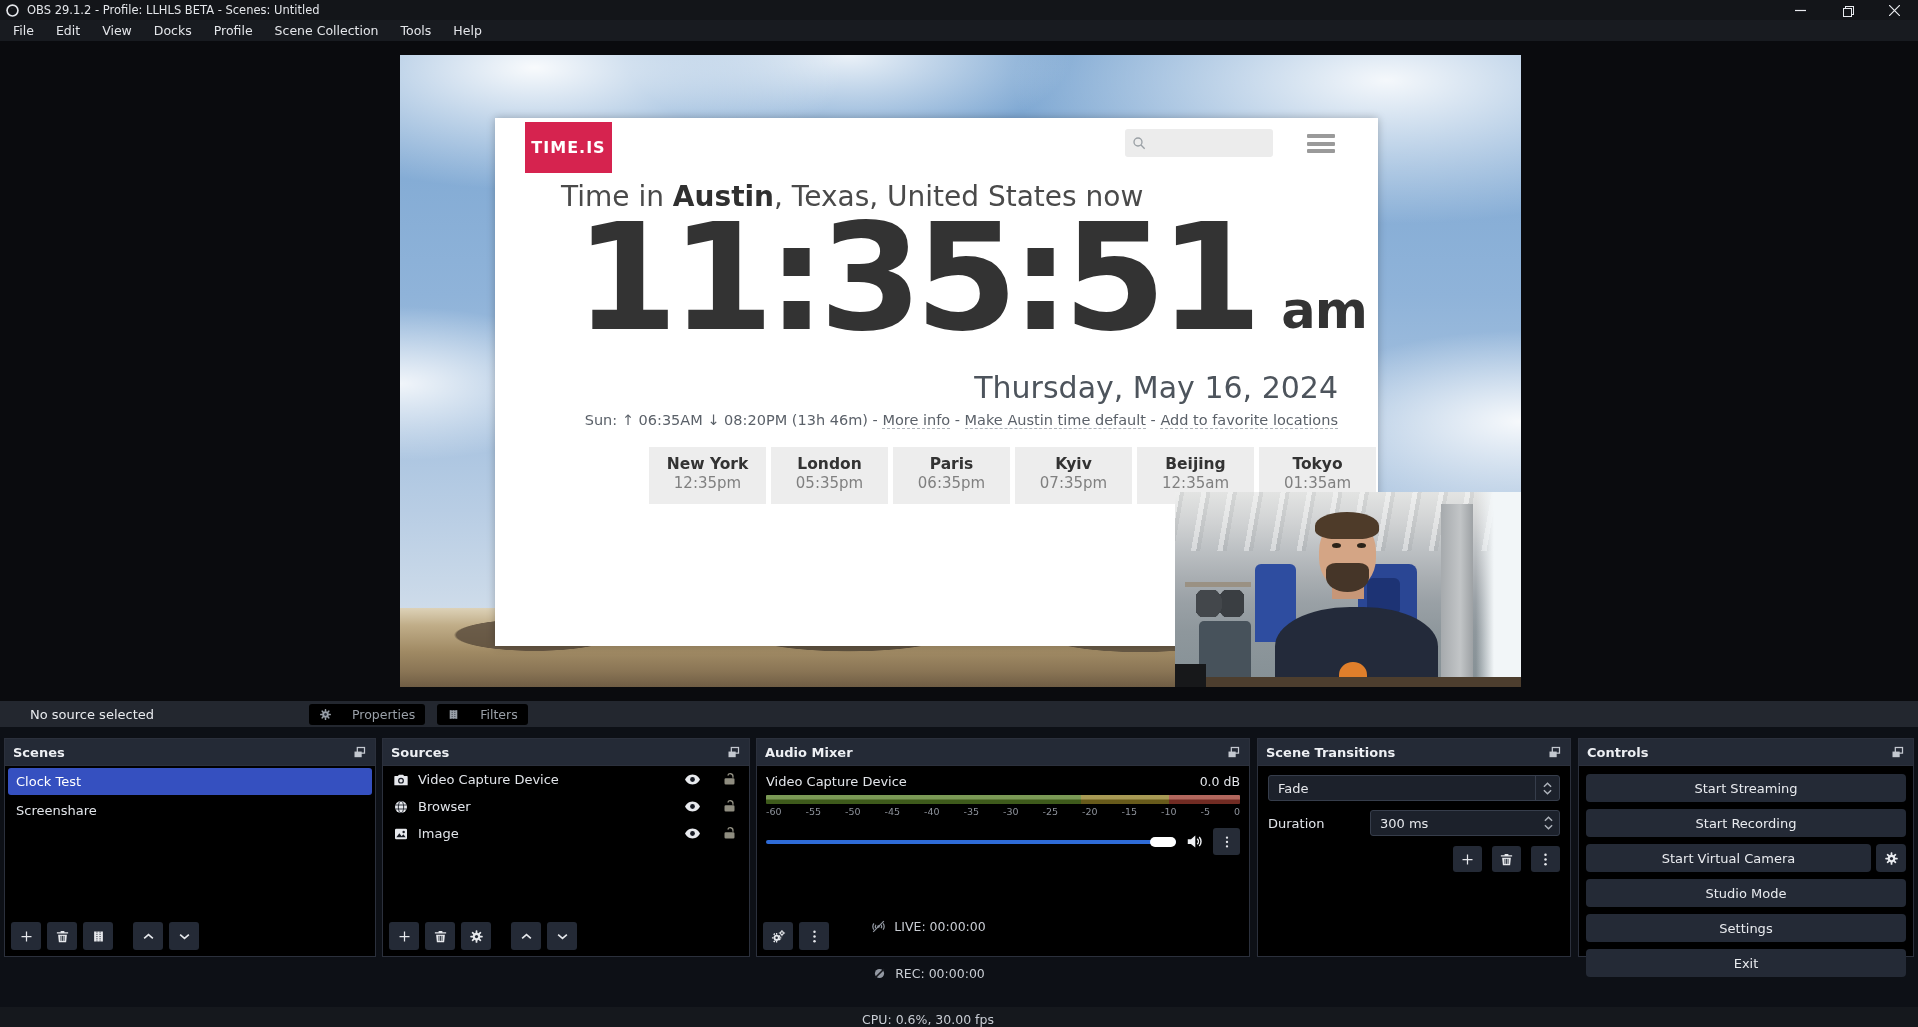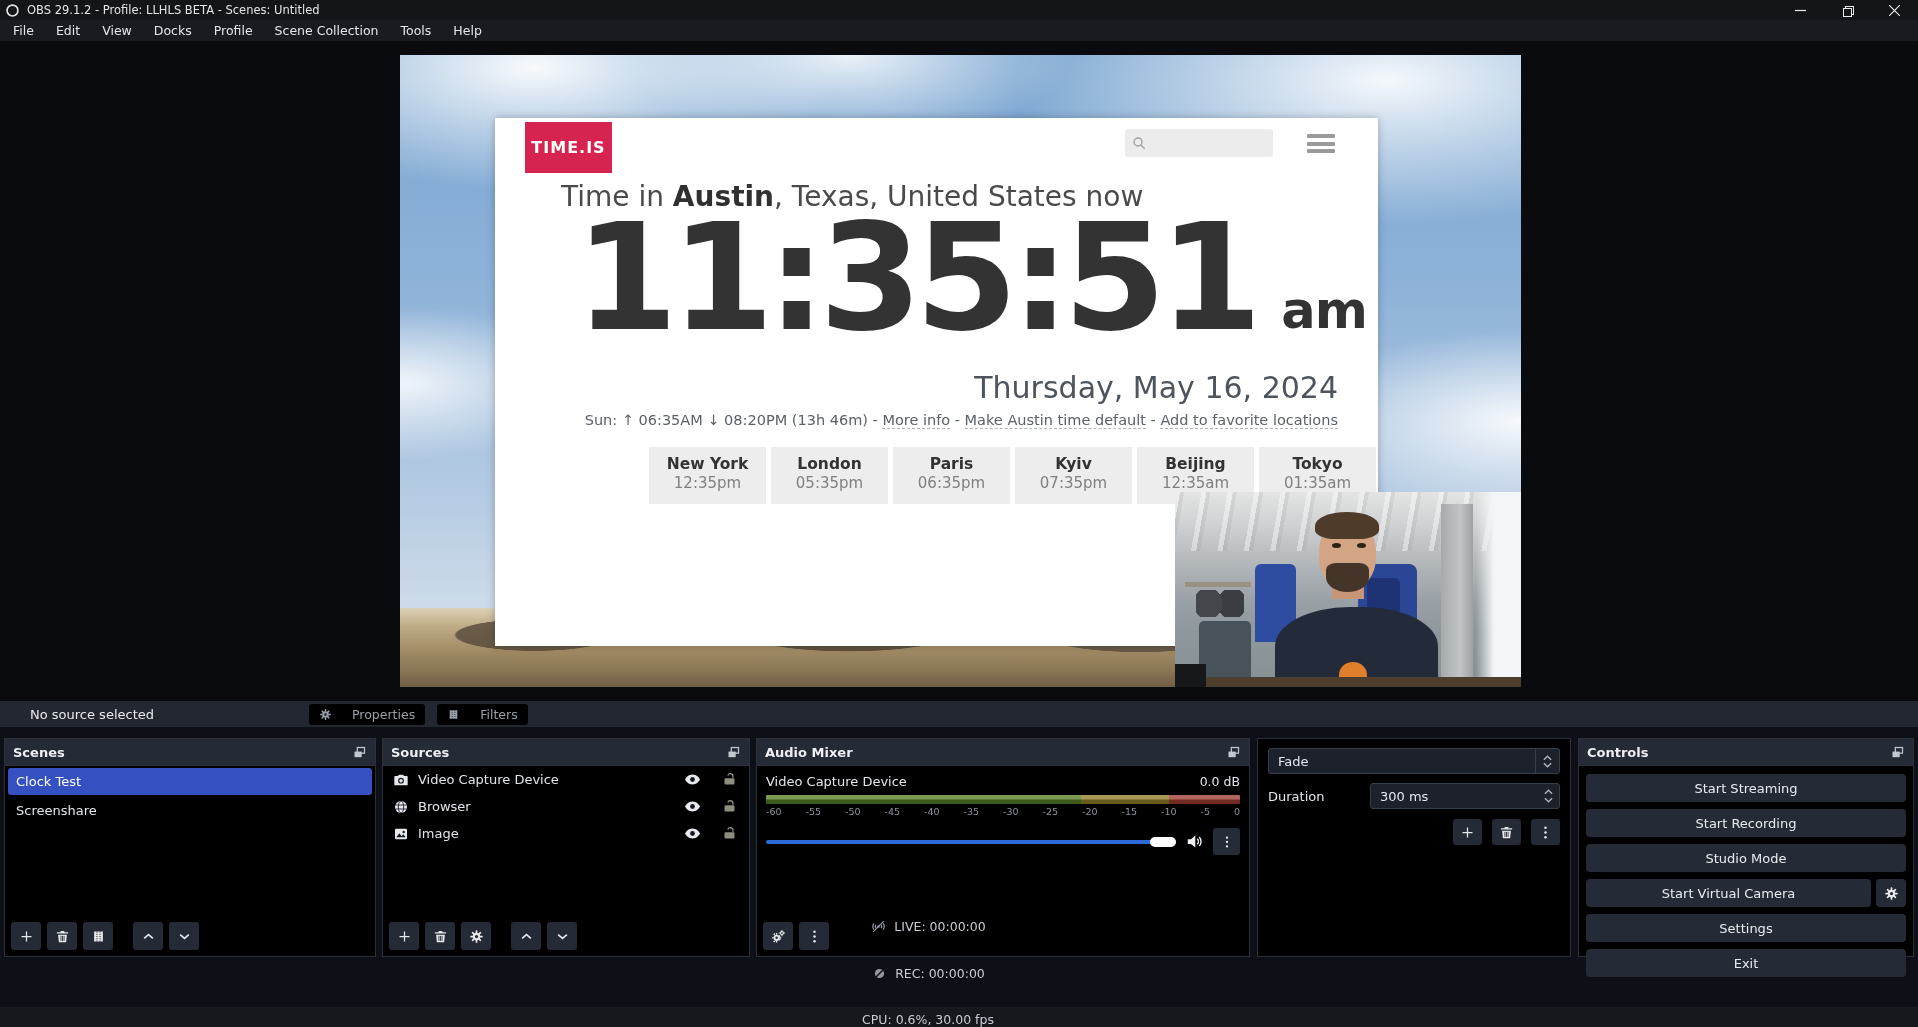--- a/index.html
+++ b/index.html
@@ -529,20 +529,27 @@
               <circle cx="12" cy="4.5" r="2"></circle>
               <circle cx="12" cy="12" r="2"></circle>
               <circle cx="12" cy="19.5" r="2"></circle>
             </g>
           </svg>
         </div>
     </div>
   </div>
 
   <div class="panel" id="panel-transitions">
+    <div class="panel-h">
+      <span class="panel-title">Scene Transitions</span>
+      <span class="popout"><svg viewBox="0 0 24 24" fill="none" stroke="currentColor" stroke-width="2">
+            <rect x="8.5" y="4" width="11.5" height="9"></rect>
+            <rect x="4" y="10.5" width="11.5" height="9" fill="currentColor" stroke="none"></rect>
+          </svg></span>
+    </div>
     <div class="tr-body">
       <div class="combo">
         <span class="combo-val">Fade</span>
         <span class="combo-arrows">
           <svg viewBox="0 0 10 6" fill="none" stroke="currentColor" stroke-width="1.6">
               <path d="M1 5l4-4 4 4"></path>
             </svg>
           <svg viewBox="0 0 10 6" fill="none" stroke="currentColor" stroke-width="1.6">
               <path d="M1 1l4 4 4-4"></path>
             </svg>
@@ -594,23 +601,20 @@
             <rect x="8.5" y="4" width="11.5" height="9"></rect>
             <rect x="4" y="10.5" width="11.5" height="9" fill="currentColor" stroke="none"></rect>
           </svg></span>
     </div>
     <div class="ctl-body">
       <div class="cbtn-row">
           <div class="cbtn">Start Streaming</div>
         </div>
       <div class="cbtn-row">
           <div class="cbtn">Start Recording</div>
-        </div>
-      <div class="cbtn-row">
-          <div class="cbtn">Studio Mode</div>
         </div>
       <div class="cbtn-row">
         <div class="cbtn">Start Virtual Camera</div>
         <div class="cbtn-sq">
             <svg viewBox="0 0 24 24">
               <g fill="currentColor">
                 <rect x="10.6" y="2" width="2.8" height="5" rx="1"></rect>
                 <rect x="10.6" y="17" width="2.8" height="5" rx="1"></rect>
                 <rect x="2" y="10.6" width="5" height="2.8" rx="1"></rect>
                 <rect x="17" y="10.6" width="5" height="2.8" rx="1"></rect>
@@ -620,20 +624,23 @@
                   <rect x="2" y="10.6" width="5" height="2.8" rx="1"></rect>
                   <rect x="17" y="10.6" width="5" height="2.8" rx="1"></rect>
                 </g>
                 <circle cx="12" cy="12" r="6"></circle>
                 <circle cx="12" cy="12" r="2.6" fill="#242a36"></circle>
               </g>
             </svg>
           </div>
       </div>
       <div class="cbtn-row">
+          <div class="cbtn">Studio Mode</div>
+        </div>
+      <div class="cbtn-row">
           <div class="cbtn">Settings</div>
         </div>
       <div class="cbtn-row">
           <div class="cbtn">Exit</div>
         </div>
     </div>
   </div>
 
   <div id="statusbar">
     <div class="sb-group">

